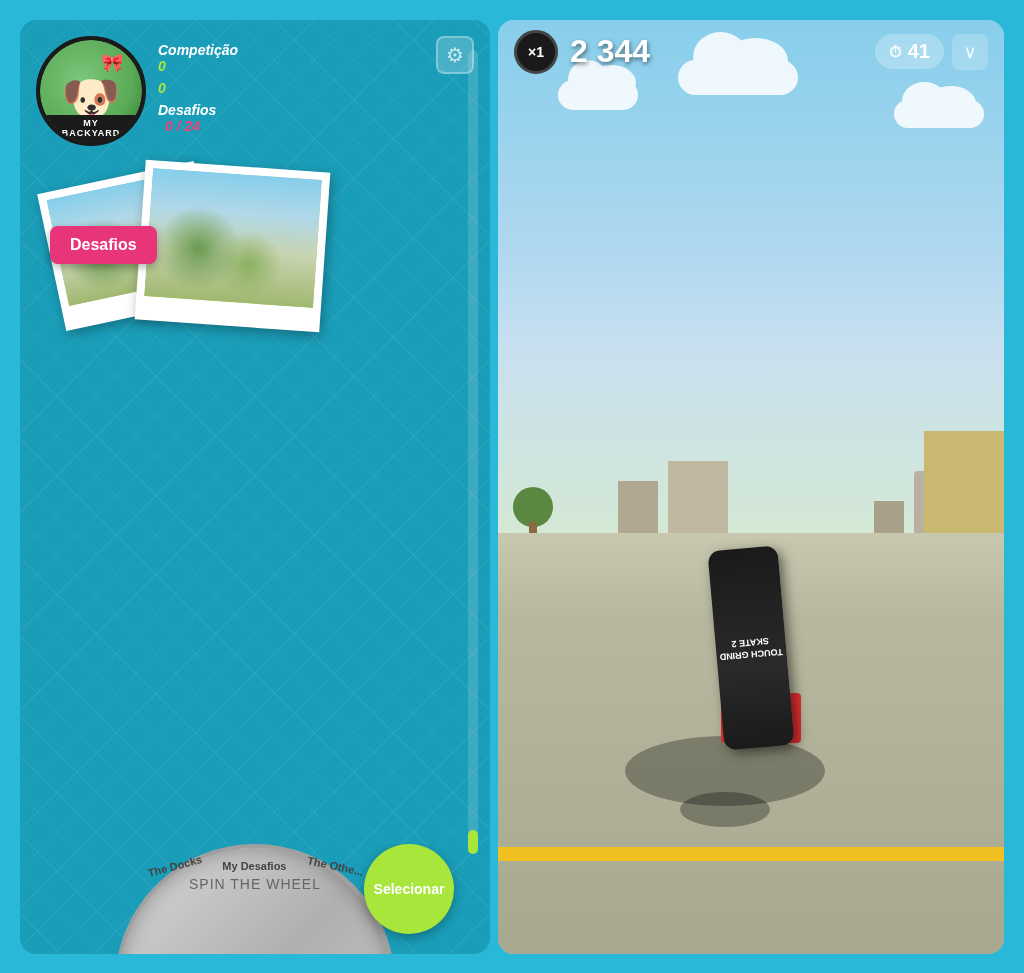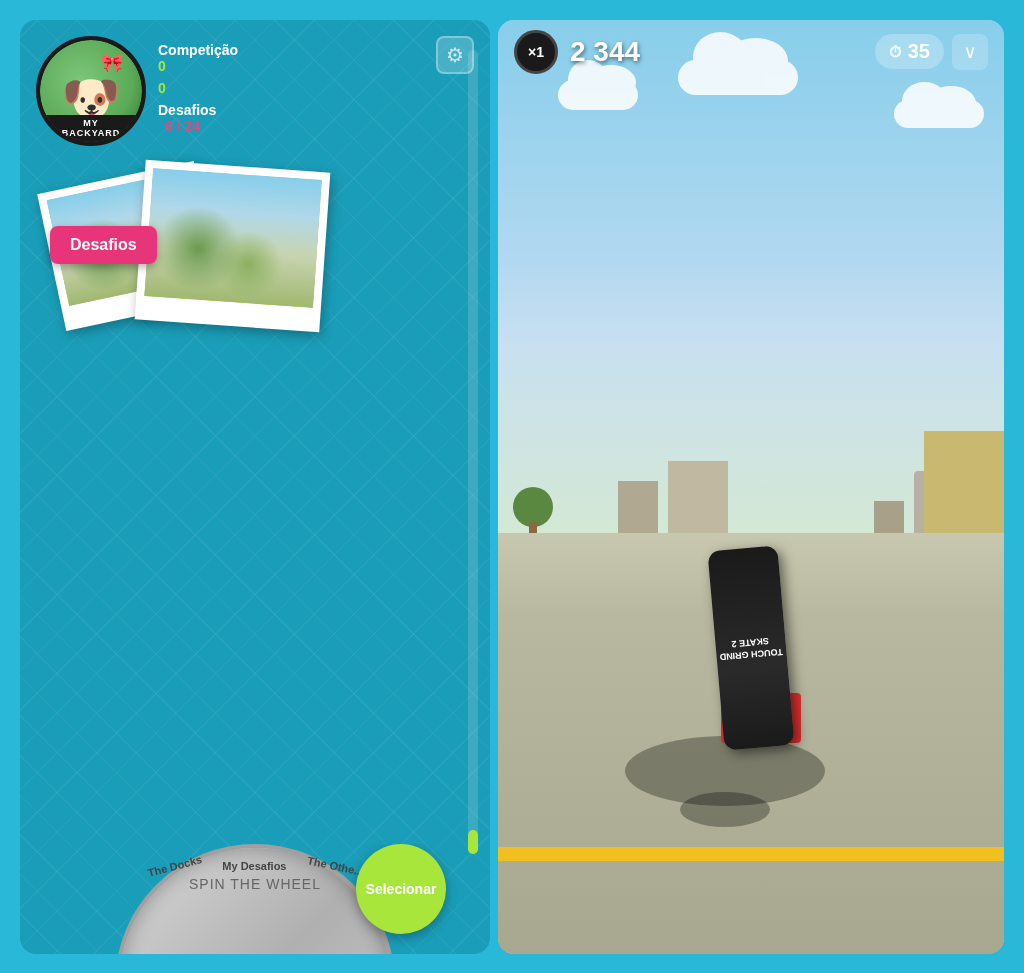--- a/index.html
+++ b/index.html
@@ -124,20 +124,21 @@
       letter-spacing: 1px;
     }
 
     .stats-block {
       flex: 1;
       padding-top: 6px;
     }
 
     .stat-row {
       margin-bottom: 6px;
+      font-style: italic;
     }
 
     .stat-label {
       color: white;
       font-size: 14px;
       font-weight: bold;
     }
 
     .stat-value-green {
       color: #a8e63c;
@@ -308,21 +309,21 @@
     }
 
     .wheel-spin-label {
       font-size: 14px;
       color: #666;
       letter-spacing: 1px;
     }
 
     .select-btn {
       position: absolute;
-      right: 44px;
+      right: 36px;
       bottom: 20px;
       width: 90px;
       height: 90px;
       border-radius: 50%;
       background: #a8e63c;
       display: flex;
       align-items: center;
       justify-content: center;
       font-size: 14px;
       font-weight: bold;
@@ -516,21 +517,21 @@
       display: flex;
       align-items: center;
       justify-content: center;
       color: white;
       font-size: 14px;
       font-weight: bold;
     }
 
     .hud-score {
       color: white;
-      font-size: 28px;
+      font-size: 32px;
       font-weight: bold;
       text-shadow: 1px 2px 4px rgba(0,0,0,0.5);
       flex: 1;
     }
 
     .hud-right {
       display: flex;
       align-items: center;
       gap: 8px;
     }
@@ -712,21 +713,21 @@
         <div class="board-logo" style="white-space:pre-line;">TOUCH GRIND
 SKATE 2</div>
       </div>
 
       <div class="hud-top">
         <div class="hud-multiplier">×1</div>
         <div class="hud-score">2 344</div>
         <div class="hud-right">
           <div class="hud-timer">
             <span class="timer-icon">⏱</span>
-            <span>35</span>
+            <span>41</span>
           </div>
           <div class="hud-chevron">∨</div>
         </div>
       </div>
 
     </div>
   </div>
 
 </div>
 

